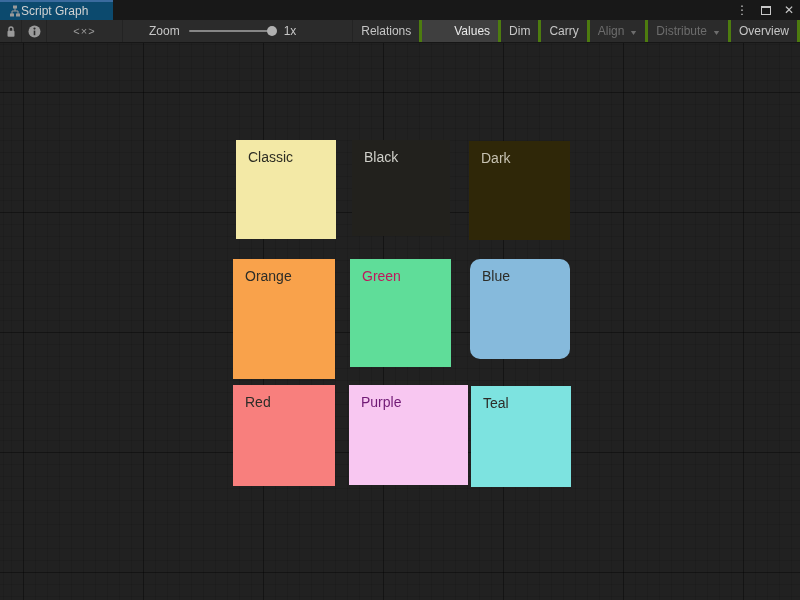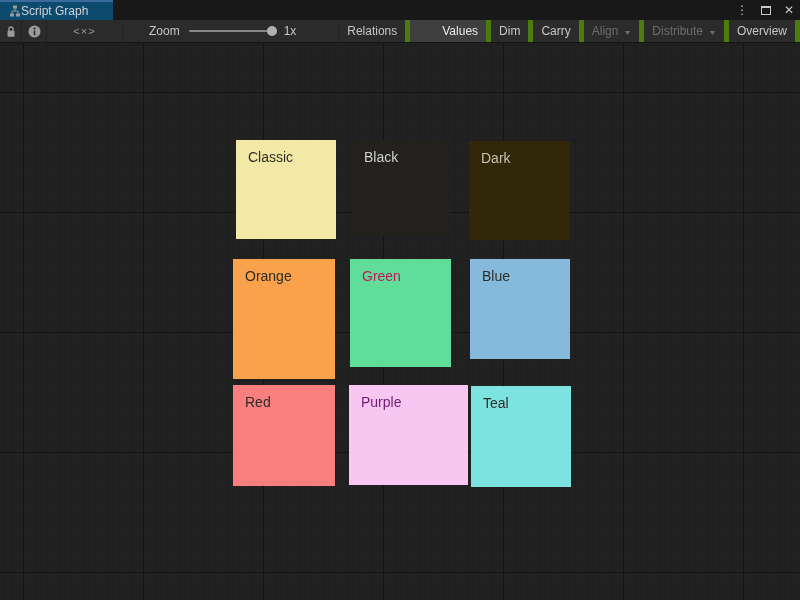--- a/index.html
+++ b/index.html
@@ -40,21 +40,21 @@
   .cell-lock { width:22px; }
   .cell-info { width:25px; }
   .cell-code { width:76px; color:#9b9b9b; font-size:11px; letter-spacing:1px; }
   .graph-cell { display:flex; align-items:center; gap:7px; padding:0 10px; flex:0 0 auto; }
   .zoom-group { display:flex; align-items:center; margin-left:26px; gap:9px; flex:0 0 auto; }
   .zoom-track { position:relative; width:86px; height:2px; background:#878787; border-radius:1px; }
   .zoom-handle{ position:absolute; right:-2px; top:-4px; width:10px; height:10px; border-radius:50%; background:#b0b0b0; }
   .tbtn-group { margin-left:auto; display:flex; align-items:stretch; border-left:1px solid #232323; }
   .tbtn {
     display:flex; align-items:center; padding:0 8px;
-    border-right:5px solid #4d7c0f; white-space:nowrap; flex:0 0 auto;
+    border-right:3px solid #4d7c0f; white-space:nowrap; flex:0 0 auto;
     color:#c6c6c6; cursor:default;
   }
   .tbtn.active { background:#3f3f3f; color:#eaeaea;padding-left:32px; }
   .tbtn.disabled { color:#6d6d6d; }
   .caret { font-size:7px; margin-left:6px; transform:scaleX(1.3); position:relative; top:1px; }
 
   
   .canvas {
     position:absolute; left:0; top:43px; width:800px; height:557px;
     overflow:hidden;
@@ -155,21 +155,21 @@
     </div>
     <div class="note" style="left: 469px; top: 98px; width: 101px; height: 99px; background: rgb(47, 39, 8); color: rgb(198, 193, 177);">
       <div class="note-title">Dark</div>
     </div>
     <div class="note" style="left: 233px; top: 216px; width: 102px; height: 120px; background: rgb(249, 162, 75); color: rgb(45, 45, 40);">
       <div class="note-title">Orange</div>
     </div>
     <div class="note" style="left: 350px; top: 216px; width: 101px; height: 108px; background: rgb(95, 221, 153); color: #be185d;">
       <div class="note-title">Green</div>
     </div>
-    <div class="note" style="left: 470px; top: 216px; width: 100px; height: 100px; background: rgb(134, 186, 220); color: rgb(45, 45, 40);">
+    <div class="note" style="left: 470px; top: 216px; width: 100px; height: 100px; background: rgb(134, 186, 220); color: rgb(45, 45, 40); border-radius: 10px;">
       <div class="note-title">Blue</div>
     </div>
     <div class="note" style="left: 233px; top: 342px; width: 102px; height: 101px; background: rgb(248, 127, 125); color: rgb(45, 45, 40);">
       <div class="note-title">Red</div>
     </div>
     <div class="note" style="left: 349px; top: 342px; width: 119px; height: 100px; background: rgb(248, 199, 241); color: #701a75;">
       <div class="note-title">Purple</div>
     </div>
     <div class="note" style="left: 471px; top: 343px; width: 100px; height: 101px; background: rgb(125, 227, 224); color: rgb(45, 45, 40);">
       <div class="note-title">Teal</div>

